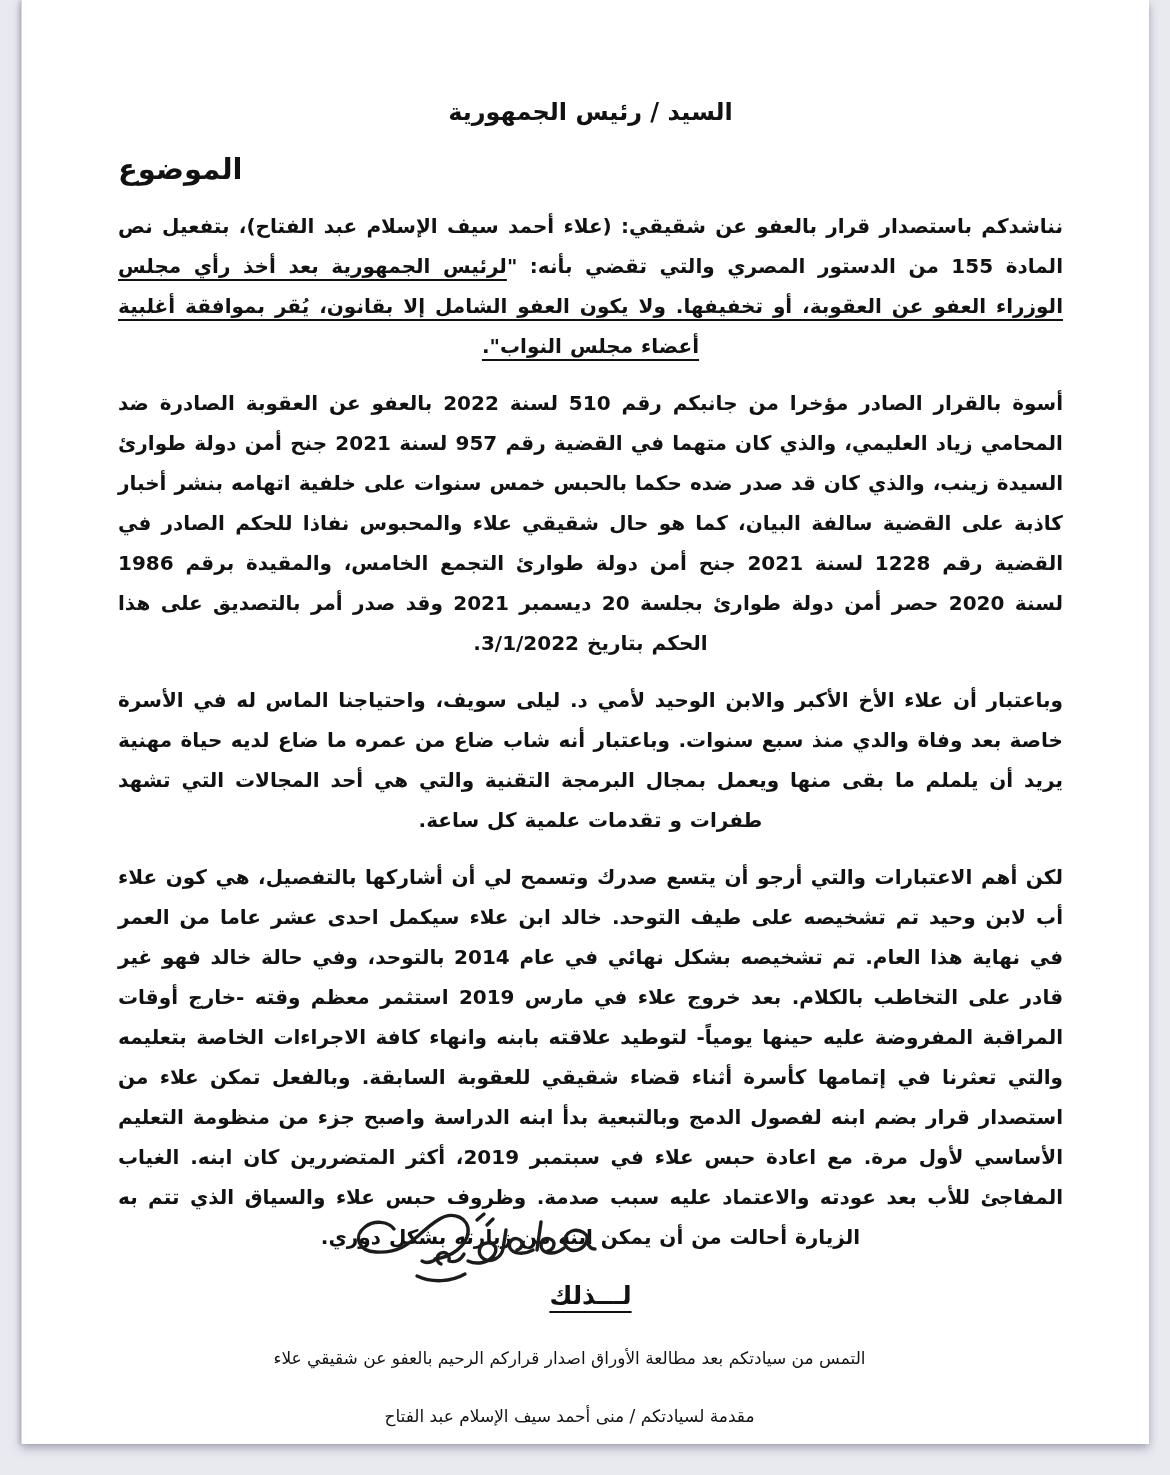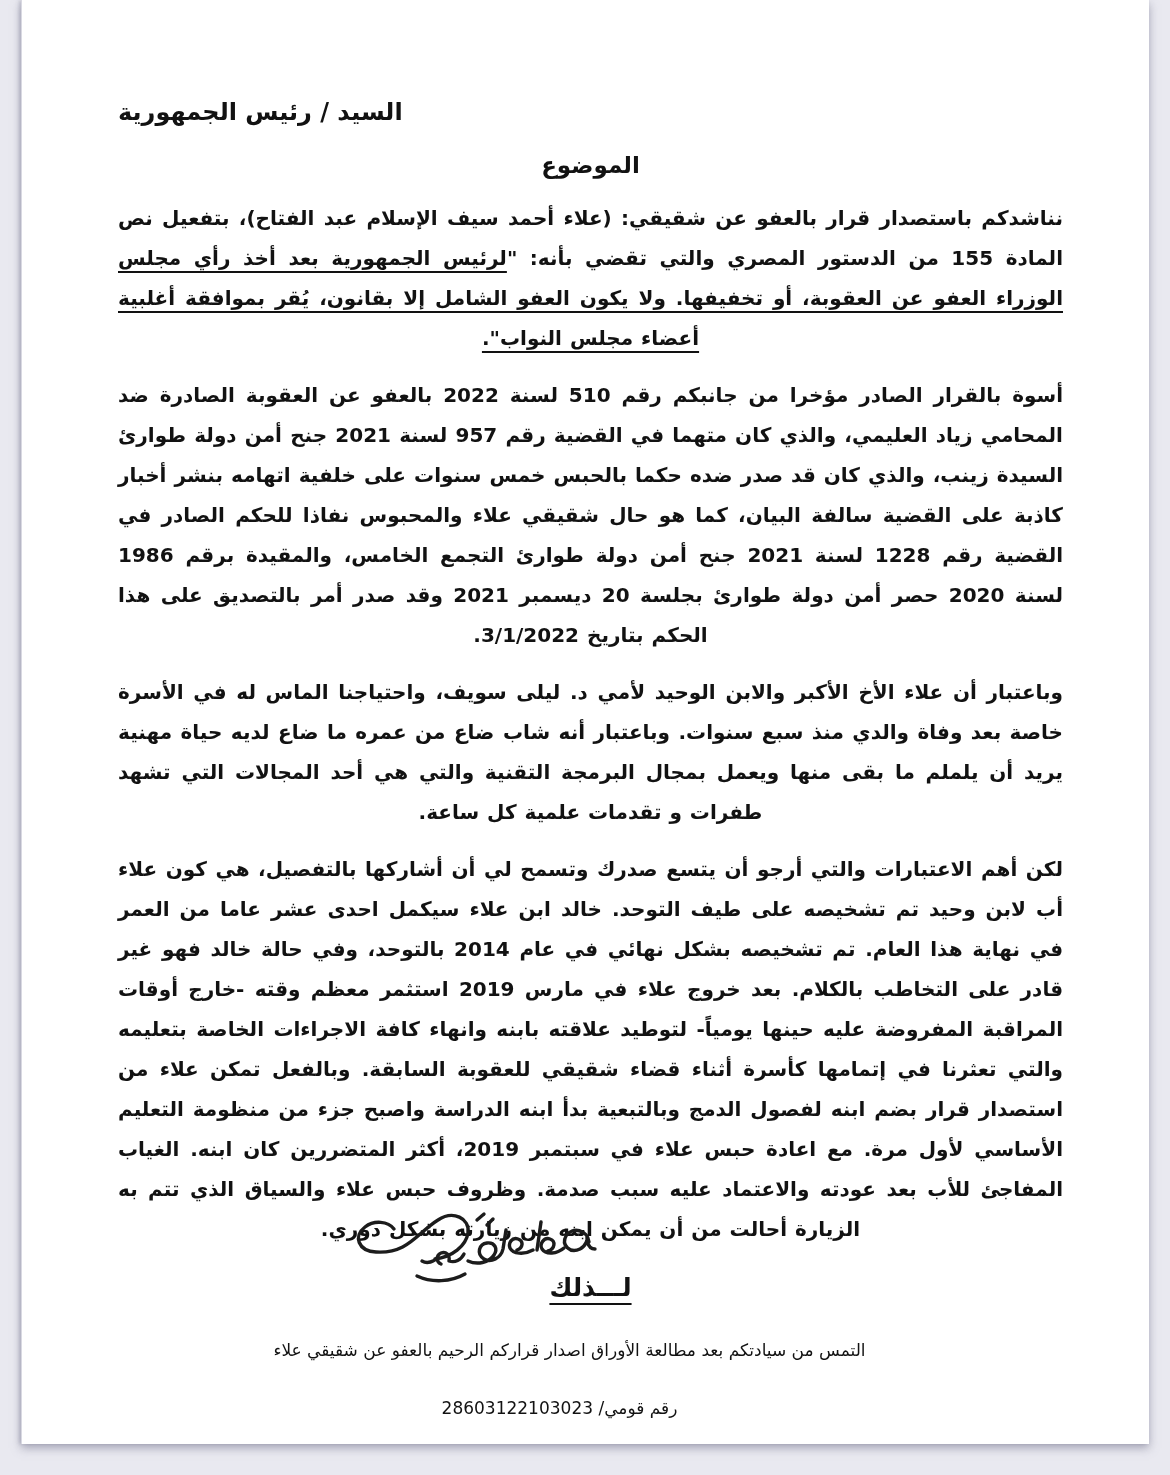--- a/index.html
+++ b/index.html
@@ -22,26 +22,26 @@
     height:1444px;
     overflow:hidden;
     padding:92px 86px 0 96px;
     color:#121212;
   }
   .hdr{
     font-weight:bold;
     font-size:24px;
     line-height:40px;
     margin:0 0 14px;
-    text-align:left;
+    text-align:center;
   }
   .subject{
     font-weight:bold;
-    font-size:23px;
-    text-align:center;
+    font-size:29px;
+    text-align:left;
     margin:20px 0 20px;
   }
   p.body{
     font-size:20px;
     line-height:40px;
     text-align:justify;
     text-align-last:center;
     margin:0 0 17px;
     word-spacing:1px;
     font-weight:bold;
@@ -87,20 +87,21 @@
     <p class="body">أسوة بالقرار الصادر مؤخرا من جانبكم رقم 510 لسنة 2022 بالعفو عن العقوبة الصادرة ضد المحامي زياد العليمي، والذي كان متهما في القضية رقم 957 لسنة 2021 جنح أمن دولة طوارئ السيدة زينب، والذي كان قد صدر ضده حكما بالحبس خمس سنوات على خلفية اتهامه بنشر أخبار كاذبة على القضية سالفة البيان، كما هو حال شقيقي علاء والمحبوس نفاذا للحكم الصادر في القضية رقم 1228 لسنة 2021 جنح أمن دولة طوارئ التجمع الخامس، والمقيدة برقم 1986 لسنة 2020 حصر أمن دولة طوارئ بجلسة 20 ديسمبر 2021 وقد صدر أمر بالتصديق على هذا الحكم بتاريخ 3/1/2022.</p>
 
     <p class="body">وباعتبار أن علاء الأخ الأكبر والابن الوحيد لأمي د. ليلى سويف، واحتياجنا الماس له في الأسرة خاصة بعد وفاة والدي منذ سبع سنوات. وباعتبار أنه شاب ضاع من عمره ما ضاع لديه حياة مهنية يريد أن يلملم ما بقى منها ويعمل بمجال البرمجة التقنية والتي هي أحد المجالات التي تشهد طفرات و تقدمات علمية كل ساعة.</p>
 
     <p class="body">لكن أهم الاعتبارات والتي أرجو أن يتسع صدرك وتسمح لي أن أشاركها بالتفصيل، هي كون علاء أب لابن وحيد تم تشخيصه على طيف التوحد. خالد ابن علاء سيكمل احدى عشر عاما من العمر في نهاية هذا العام. تم تشخيصه بشكل نهائي في عام 2014 بالتوحد، وفي حالة خالد فهو غير قادر على التخاطب بالكلام. بعد خروج علاء في مارس 2019 استثمر معظم وقته -خارج أوقات المراقبة المفروضة عليه حينها يومياً- لتوطيد علاقته بابنه وانهاء كافة الاجراءات الخاصة بتعليمه والتي تعثرنا في إتمامها كأسرة أثناء قضاء شقيقي للعقوبة السابقة. وبالفعل تمكن علاء من استصدار قرار بضم ابنه لفصول الدمج وبالتبعية بدأ ابنه الدراسة واصبح جزء من منظومة التعليم الأساسي لأول مرة. مع اعادة حبس علاء في سبتمبر 2019، أكثر المتضررين كان ابنه. الغياب المفاجئ للأب بعد عودته والاعتماد عليه سبب صدمة. وظروف حبس علاء والسياق الذي تتم به الزيارة أحالت من أن يمكن ابنه من زيارته بشكل دوري.</p>
 
     <p class="therefore">لـــذلك</p>
 
     <p class="closing request">التمس من سيادتكم بعد مطالعة الأوراق اصدار قراركم الرحيم بالعفو عن شقيقي علاء</p>
 
+    <p class="closing submitted">مقدمة لسيادتكم / منى أحمد سيف الإسلام عبد الفتاح</p>
 
     <p class="closing natid">رقم قومي/ 28603122103023</p>
 
   </div>
 
   <svg class="sig" viewBox="0 0 285 112" aria-label="منى احمد سيف">
     <g fill="none" stroke="#1c1c1c" stroke-width="3.4" stroke-linecap="round" stroke-linejoin="round">
 
       <path d="M272 46c-1-12-17-16-23-6-5 9 4 18 14 13 6-3 8-10 7-13 0 0-1 13 8 13"></path>
       <path d="M247 52c-7 6-18 7-22 1-3-5 2-12 8-10 6 2 5 10-2 12"></path>

